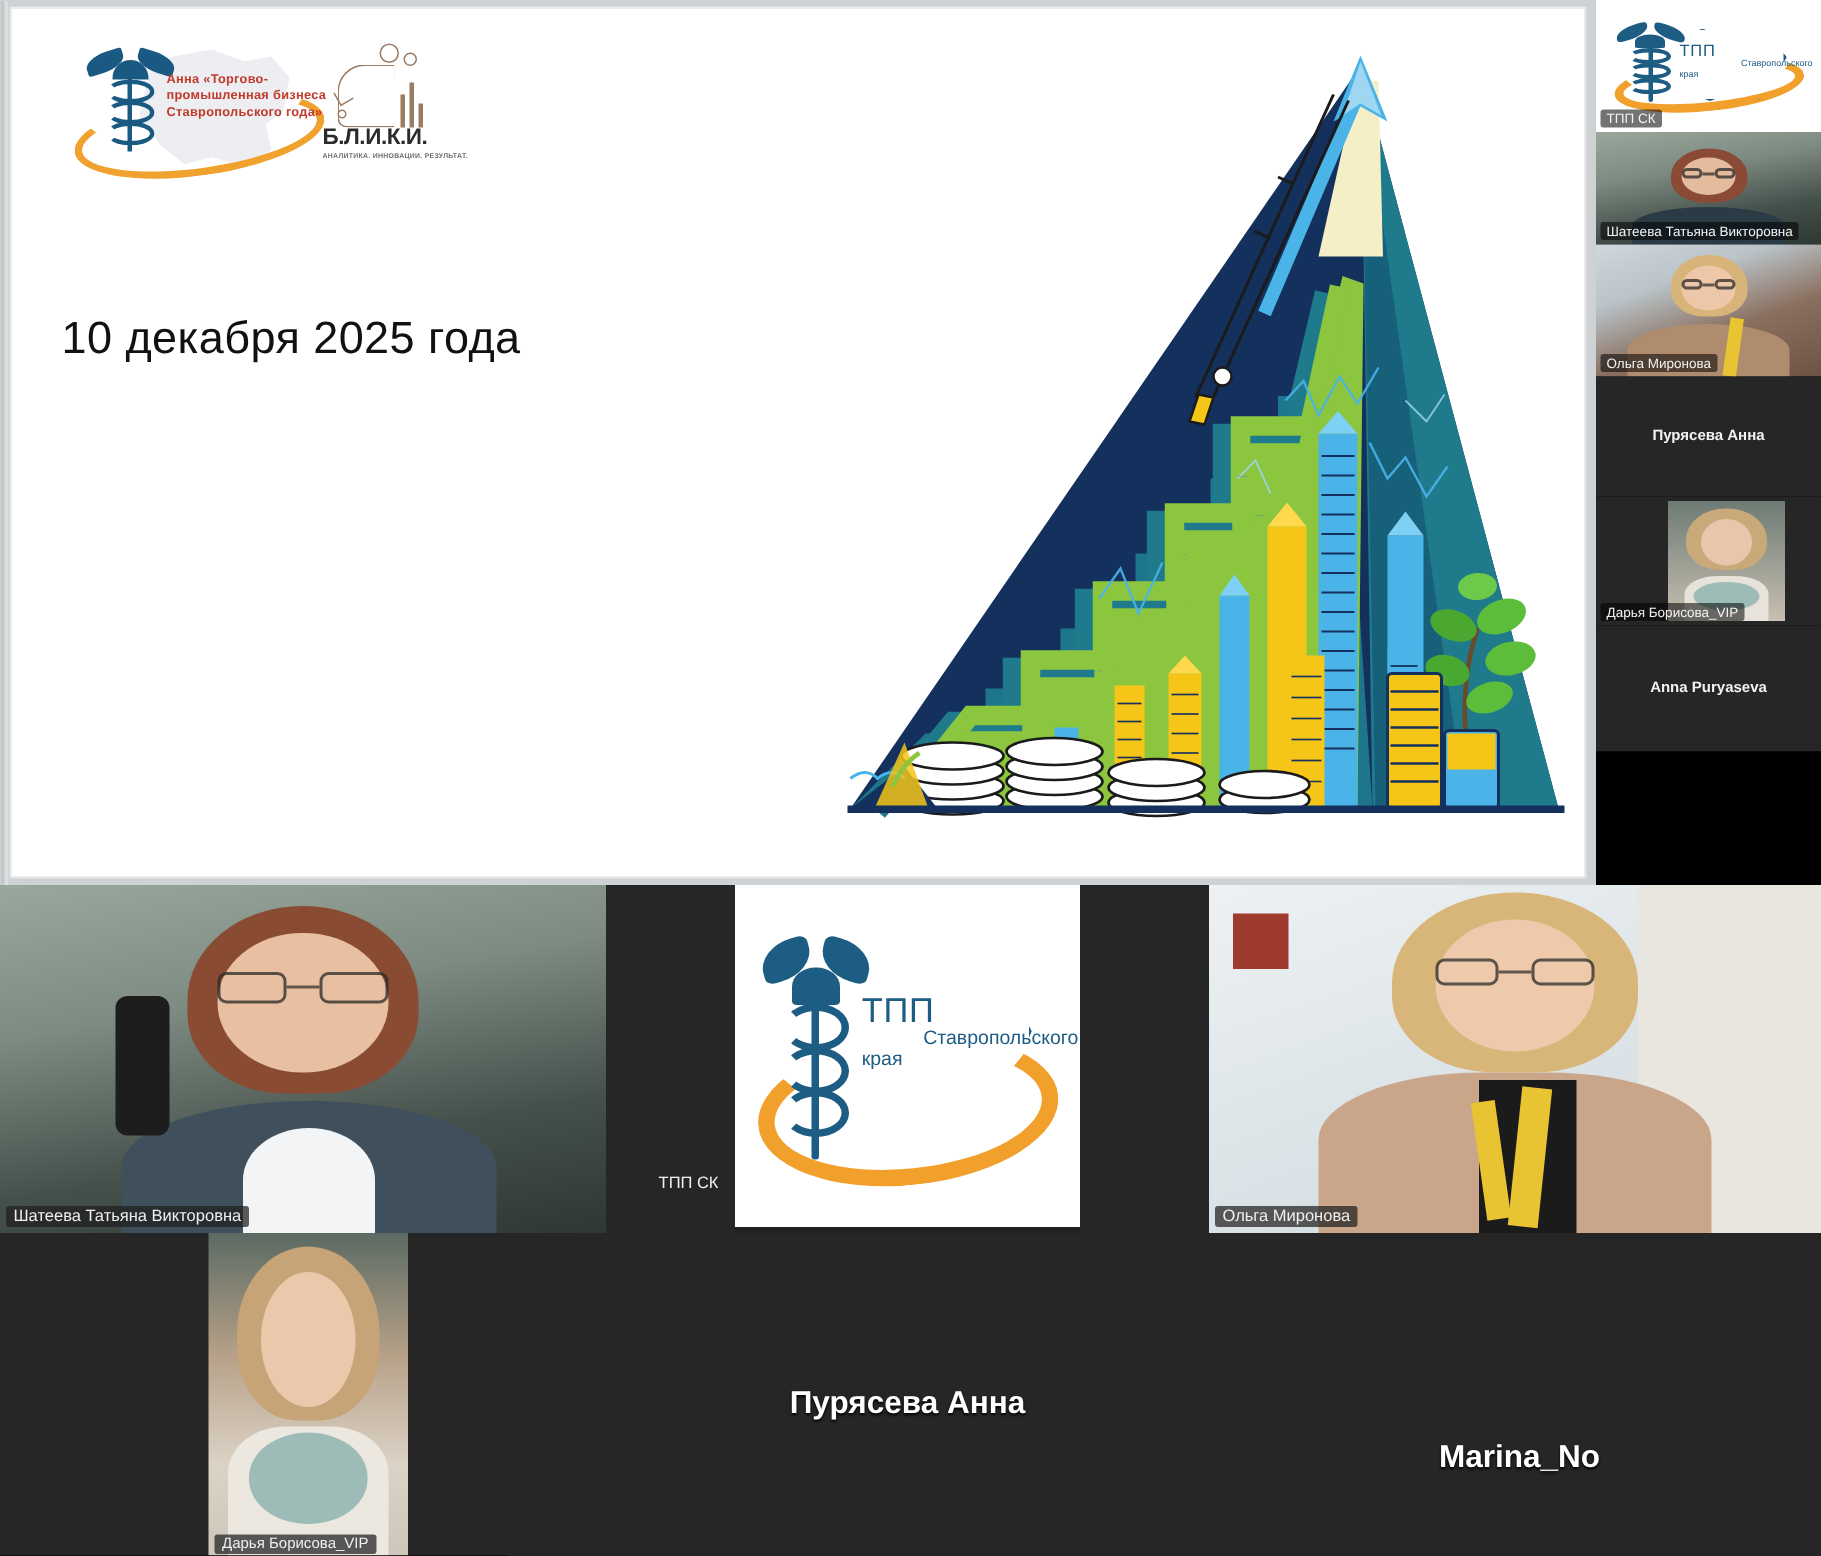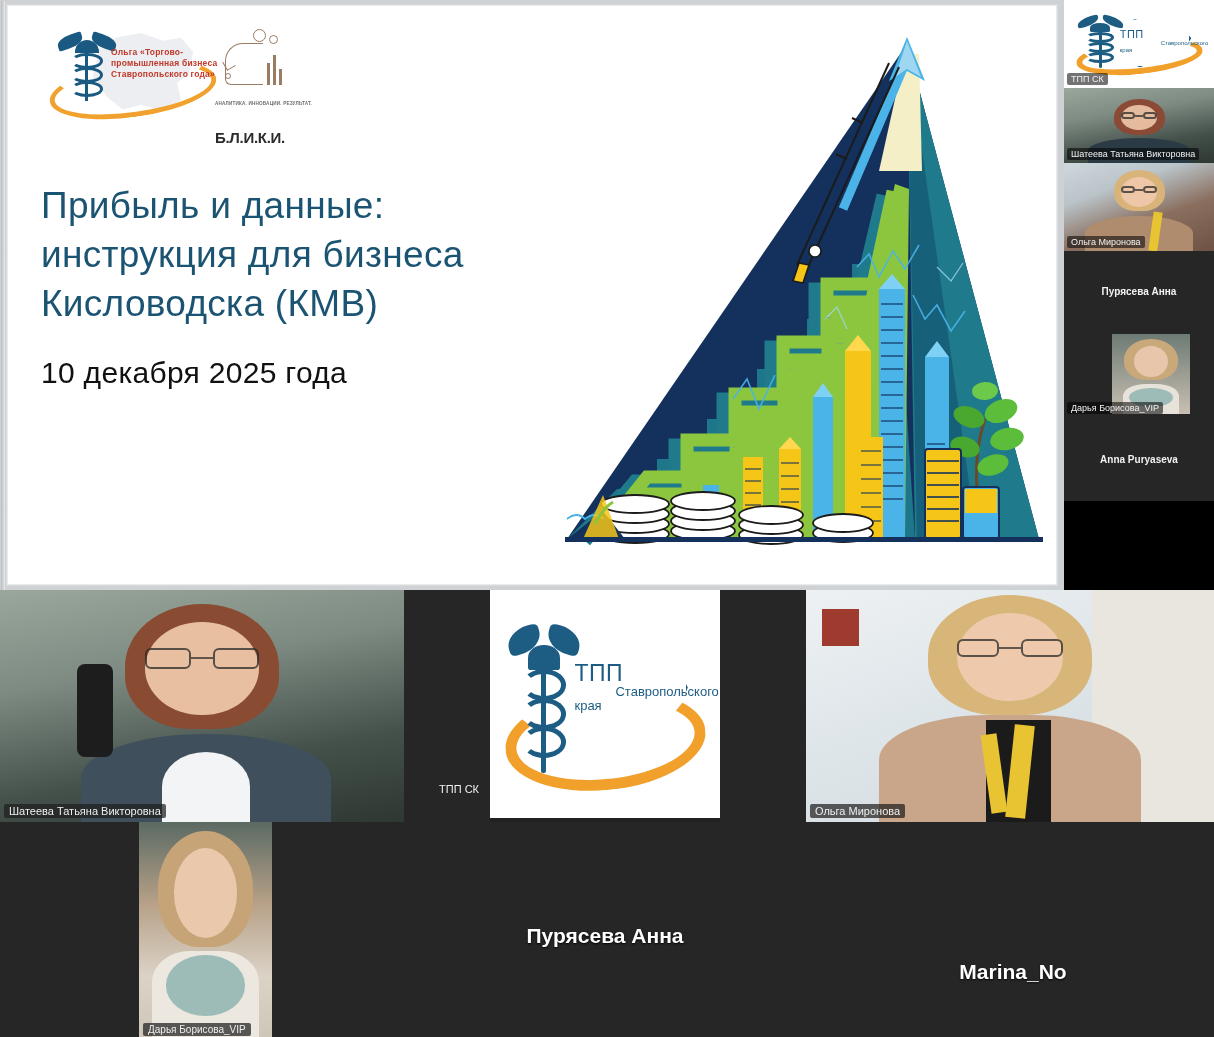--- a/index.html
+++ b/index.html
@@ -47,21 +47,21 @@
 
   
   .bliki-mark { position:absolute; left:8px; top:4px; width:62px; height:58px; }
   .head-profile { position:absolute; left:2px; top:14px; width:38px; height:42px; border:1.6px solid #9a7b64;
     border-right:none; border-radius:18px 0 0 6px; }
   .head-nose { position:absolute; left:1px; top:30px; width:10px; height:10px; border-left:1.6px solid #9a7b64; border-bottom:1.6px solid #9a7b64; transform:rotate(-30deg); }
   .bulb { position:absolute; left:30px; top:0px; width:13px; height:13px; border:1.6px solid #9a7b64; border-radius:50%; }
   .bulb2 { position:absolute; left:46px; top:6px; width:9px; height:9px; border:1.6px solid #9a7b64; border-radius:50%; }
   .dot-sm { position:absolute; left:2px; top:44px; width:6px; height:6px; border:1.5px solid #9a7b64; border-radius:50%; }
   .bar-g { position:absolute; bottom:2px; width:3px; background:#9a7b64; }
-  .bliki-title { position:absolute; left:0px; top:58px; width:104px; font-size:15px; font-weight:bold; color:#2b2b2b; letter-spacing:-0.3px;margin-top:46px; }
+  .bliki-title { position:absolute; left:0px; top:58px; width:104px; font-size:15px; font-weight:bold; color:#2b2b2b; letter-spacing:-0.3px; }
   .bliki-sub { position:absolute; left:0px; top:76px; width:110px; font-size:4.6px; font-weight:bold; color:#6d6d6d; letter-spacing:.2px; }
   .bliki-right { position:absolute; left:102px; top:4px; width:100px; font-size:10.5px; font-weight:bold; color:#3a3a3a; line-height:13.5px; letter-spacing:.4px; }
 
   
   #title-block { position:absolute; left:34px; top:176px; width:520px; }
   #slide-title { font-size:37px; line-height:49px; color:#1b5472; font-weight:400; letter-spacing:.3px; }
   #slide-date { margin-top:28px; font-size:30px; color:#111; letter-spacing:.3px; }
   #slide-sub { position:absolute; left:34px; top:446px; width:520px; font-size:32px; line-height:51px; color:#1b6a90; }
 
   
@@ -136,21 +136,21 @@
           <div class="cad">
             <div class="wing-l"></div>
               <div class="wing-r"></div>
             <div class="cap"></div>
               <div class="rod"></div>
             <div class="sn sn1"></div>
               <div class="sn sn2"></div>
               <div class="sn sn3"></div>
           </div>
           <div class="tpp-text-small">
-            <div>Ольга «Торгово-</div>
+            <div>Анна «Торгово-</div>
             <div>промышленная бизнеса</div>
             <div>Ставропольского года»</div>
           </div>
         </div>
 
         <div class="bliki-logo">
           <div class="bliki-mark">
             <div class="head-profile"></div>
             <div class="head-nose"></div>
             <div class="bulb"></div>
@@ -159,21 +159,20 @@
             <div class="bar-g" style="left:44px;height:22px;"></div>
             <div class="bar-g" style="left:50px;height:30px;"></div>
             <div class="bar-g" style="left:56px;height:16px;"></div>
           </div>
           <div class="bliki-title">Б.Л.И.К.И.</div>
           <div class="bliki-sub">АНАЛИТИКА. ИННОВАЦИИ. РЕЗУЛЬТАТ.</div>
         </div>
       </div>
 
       <div id="title-block">
-        <div id="slide-title">Прибыль и данные: инструкция для бизнеса Кисловодска (КМВ)</div>
         <div id="slide-date">10 декабря 2025 года</div>
       </div>
 
       <div id="illus">
         <svg viewBox="0 0 540 560" width="540" height="560" xmlns="http://www.w3.org/2000/svg">
 
           <polygon points="400,25 532,520 60,520" fill="#13315c"></polygon>
 
           <polygon points="400,25 532,520 408,520" fill="#1f7a8c"></polygon>
           <polygon points="400,25 470,520 410,520" fill="#17607a"></polygon>

